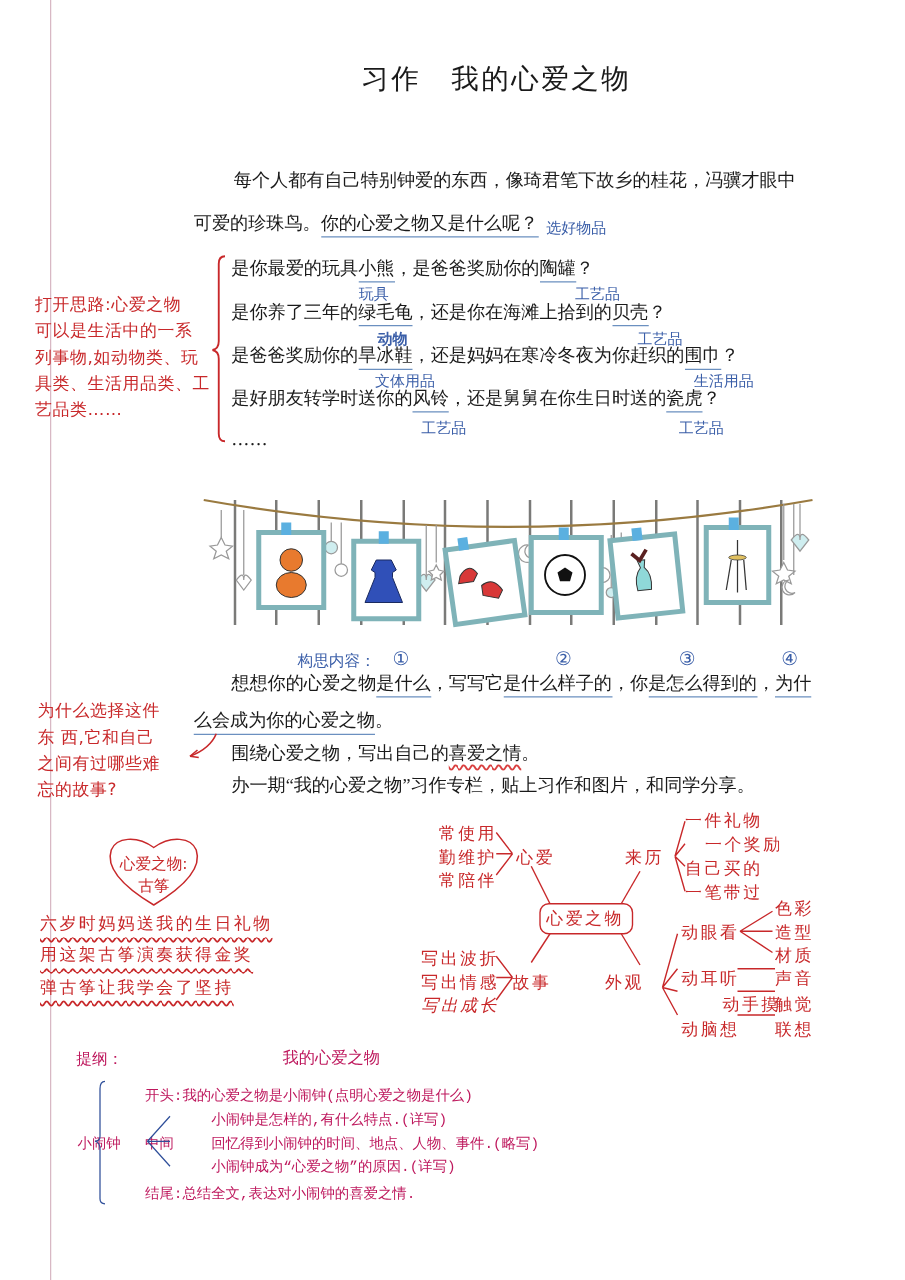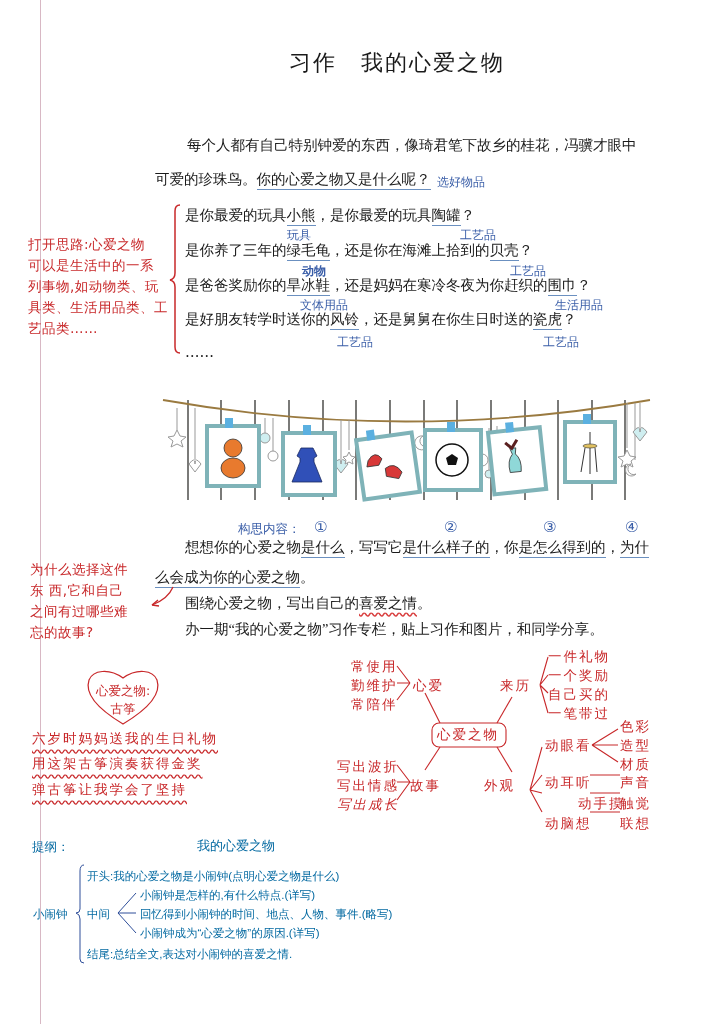--- a/index.html
+++ b/index.html
@@ -8,21 +8,21 @@
   .abs { position: absolute; }
   .margin-line { position: absolute; left: 40px; top: 0; width: 1px; height: 1024px; background: #d8b8c4; }
   .title { left: 0; width: 724px; top: 48px; text-align: center; font-size: 22px; letter-spacing: 2px; font-family: "DejaVu Sans", sans-serif; font-weight: normal; padding-left: 70px; }
   .title .gap { display: inline-block; width: 24px; }
   .p { font-size: 14.5px; line-height: 1; white-space: nowrap; }
   .ul { border-bottom: 1.5px solid #6b90c0; padding-bottom: 2px; }
   .wavy { text-decoration: underline wavy #d94040; text-underline-offset: 4px; }
   .blue-note { color: #3a5ea8; font-size: 12px; font-family: "DejaVu Sans", sans-serif; white-space: nowrap; }
   .red-note { color: #c8282a; font-size: 13.5px; line-height: 21px; font-family: "DejaVu Sans", sans-serif; white-space: nowrap; letter-spacing: 0.5px; }
   .mind { color: #c8282a; font-size: 13.5px; font-family: "DejaVu Sans", sans-serif; white-space: nowrap; letter-spacing: 2px; }
-  .outline { color: #0369a1; font-size: 11.5px; font-family: Liberation Sans, sans-serif; white-space: nowrap; }
+  .outline { color: #be185d; font-size: 11.5px; font-family: Liberation Mono, monospace; white-space: nowrap; margin-left: 29px; }
   .circ { color: #3a5ea8; font-size: 15px; font-family: "DejaVu Sans", sans-serif; }
   svg { position: absolute; overflow: visible; }
 </style>
 </head>
 <body>
 
 <div class="margin-line"></div>
 
 <div class="abs title">
   <span>习作</span><span class="gap"></span><span>我的心爱之物</span>
@@ -39,21 +39,21 @@
   <div>可以是生活中的一系</div>
   <div>列事物,如动物类、玩</div>
   <div>具类、生活用品类、工</div>
   <div>艺品类……</div>
 </div>
 <svg width="20" height="150" style="left:170px; top:205px;">
   <path d="M10 0 Q5 0 5 6 L5 68 Q5 74 0 75 Q5 76 5 82 L5 142 Q5 148 10 148" fill="none" stroke="#c8282a" stroke-width="1.5"></path>
 </svg>
 
 <div class="abs p" style="left:185px; top:208px;">
-  <span>是你最爱的玩具</span><span class="ul">小熊</span><span>，是你最爱的玩具</span><span class="ul">陶罐</span><span>？</span>
+  <span>是你最爱的玩具</span><span class="ul">小熊</span><span>，是爸爸奖励你的</span><span class="ul">陶罐</span><span>？</span>
 </div>
 <div class="abs blue-note" style="left:287px; top:227px;">玩具</div>
 <div class="abs blue-note" style="left:460px; top:227px;">工艺品</div>
 
 <div class="abs p" style="left:185px; top:243px;text-align:center;">
   <span>是你养了三年的</span><span class="ul">绿毛龟</span><span>，还是你在海滩上拾到的</span><span class="ul">贝壳</span><span>？</span>
 </div>
 <div class="abs blue-note" style="left:302px; top:263px;font-weight:bold;">动物</div>
 <div class="abs blue-note" style="left:510px; top:263px;">工艺品</div>
 
@@ -218,21 +218,21 @@
 </svg>
 <div class="abs mind" style="left:437px; top:726px;">心爱之物</div>
 
 <div class="abs mind" style="left:351px; top:658px;">常使用</div>
 <div class="abs mind" style="left:351px; top:677px;">勤维护</div>
 <div class="abs mind" style="left:351px; top:696px;">常陪伴</div>
 <div class="abs mind" style="left:413px; top:677px;">心爱</div>
 
 <div class="abs mind" style="left:500px; top:677px;">来历</div>
 <div class="abs mind" style="left:548px; top:648px;">一件礼物</div>
-<div class="abs mind" style="left:548px; top:667px;">一个奖励</div>
+<div class="abs mind" style="left:564px; top:667px;">一个奖励</div>
 <div class="abs mind" style="left:548px; top:686px;">自己买的</div>
 <div class="abs mind" style="left:548px; top:705px;">一笔带过</div>
 
 <div class="abs mind" style="left:337px; top:758px;">写出波折</div>
 <div class="abs mind" style="left:337px; top:777px;">写出情感</div>
 <div class="abs mind" style="left:337px; top:796px;font-style:italic;">写出成长</div>
 <div class="abs mind" style="left:410px; top:777px;">故事</div>
 
 <div class="abs mind" style="left:484px; top:777px;">外观</div>
 <div class="abs mind" style="left:545px; top:737px;">动眼看</div>

